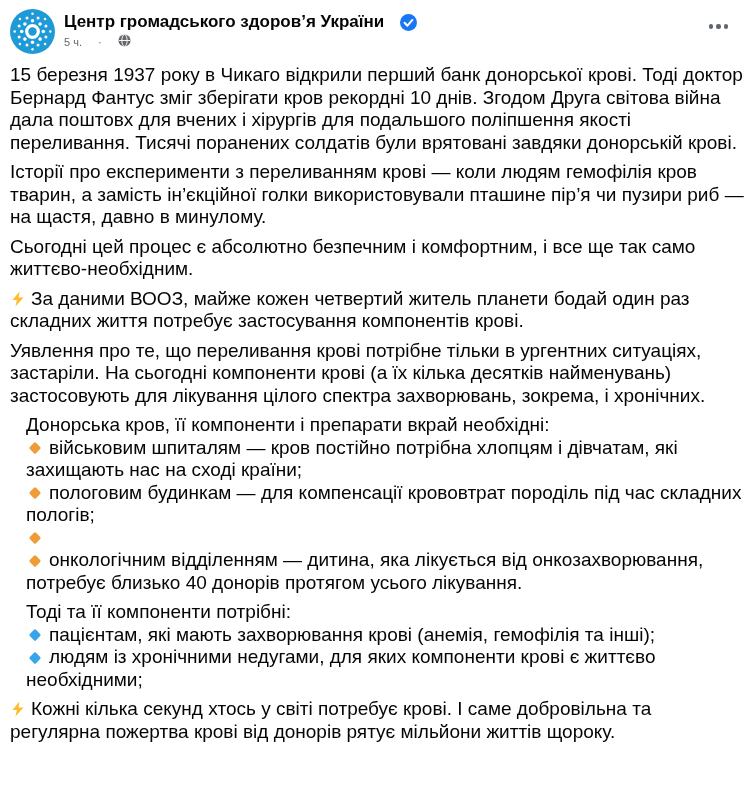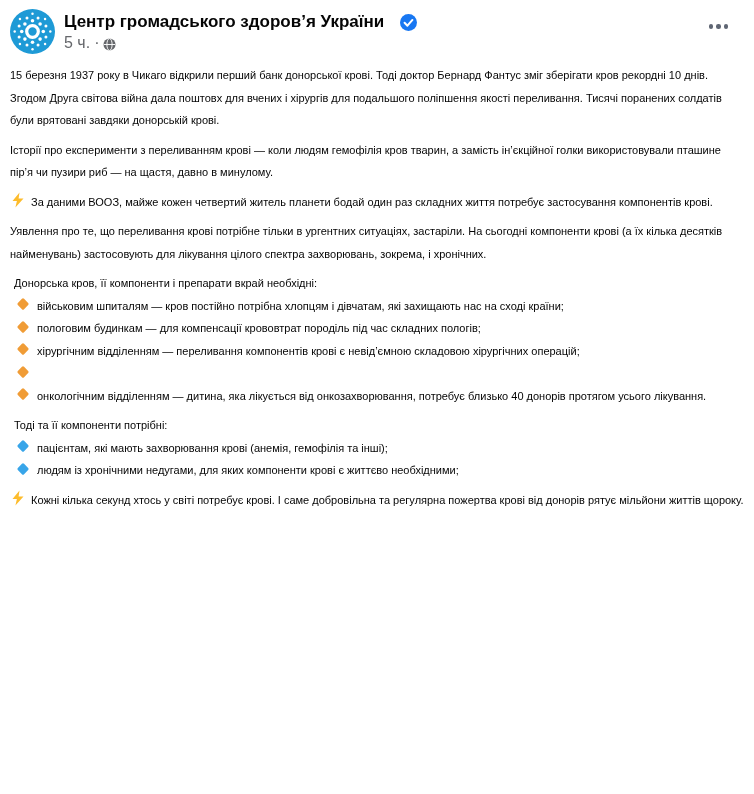--- a/index.html
+++ b/index.html
@@ -10,29 +10,29 @@
   }
   .post{width:754px;height:794px;background:#fff;position:relative;}
   
   .post-header{display:flex;align-items:flex-start;padding:9px 14px 2px 10px;position:relative;}
   .avatar{width:45px;height:45px;border-radius:50%;flex:none;display:block;cursor:pointer;}
   .avatar svg{display:block;}
   .header-info{margin-left:9px;flex:1;min-width:0;padding-top:2px;}
   .name-row{display:flex;align-items:center;gap:16px;}
   .page-name{font-weight:700;font-size:17px;line-height:21px;color:#050505;cursor:pointer;}
   .verified{flex:none;margin-top:1px;}
-  .meta-row{display:flex;align-items:flex-end;gap:4px;margin-top:2px;color:#65676b;font-size:16px;line-height:17px;}
+  .meta-row{display:flex;align-items:flex-start;gap:16px;margin-top:2px;color:#65676b;font-size:11px;line-height:17px;}
   .meta-row .ts{cursor:pointer;}
   .menu-btn{position:absolute;right:20px;top:18px;background:none;border:none;display:flex;gap:3px;padding:6px;cursor:pointer;align-items:center;}
   .menu-btn .dot{width:4.5px;height:4.5px;border-radius:50%;background:#5f6673;display:block;}
   
-  .post-body{padding:8px 10px 0 10px;font-size:11px;line-height:22.5px;color:#050505;}
+  .post-body{padding:8px 10px 0 10px;font-size:19px;line-height:22.5px;color:#050505;}
   .post-body p{margin:0 0 7px 0;}
   .post-body p.tight{margin:0;}
-  .group{margin:0 0 7px 4px;}
+  .group{margin:0 0 7px 16px;}
   .li{margin:0;}
   .icon-inline{vertical-align:-2px;margin-right:5px;}
   .diamond-icon{vertical-align:-1.5px;margin-right:7px;margin-left:2px;}
 </style>
 </head>
 <body>
 
 <div class="post">
 
   <header class="post-header">
@@ -94,45 +94,41 @@
       <span class="dot"></span>
       <span class="dot"></span>
       <span class="dot"></span>
     </button>
   </header>
 
   <div class="post-body">
 
     <p>15 березня 1937 року в Чикаго відкрили перший банк донорської крові. Тоді доктор Бернард Фантус зміг зберігати кров рекордні 10 днів. Згодом Друга світова війна дала поштовх для вчених і хірургів для подальшого поліпшення якості переливання. Тисячі поранених солдатів були врятовані завдяки донорській крові.</p>
     <p>Історії про експерименти з переливанням крові — коли людям гемофілія кров тварин, а замість ін’єкційної голки використовували пташине пір’я чи пузири риб — на щастя, давно в минулому.</p>
+    <p>Сьогодні цей процес є абсолютно безпечним і комфортним, і все ще так само життєво-необхідним.</p>
 
     <p>
       <svg class="icon-inline" viewBox="0 0 16 16" width="16" height="16">
         <polygon points="9.5,0.5 2.5,9 6.9,9 5.4,15.5 13.5,6.4 8.6,6.4" fill="#fdbc2c"></polygon>
       </svg><span>За даними ВООЗ, майже кожен четвертий житель планети бодай один раз складних життя потребує застосування компонентів крові.</span>
     </p>
 
     <p>Уявлення про те, що переливання крові потрібне тільки в ургентних ситуаціях, застаріли. На сьогодні компоненти крові (а їх кілька десятків найменувань) застосовують для лікування цілого спектра захворювань, зокрема, і хронічних.</p>
 
     <div class="group">
       <p class="tight">Донорська кров, її компоненти і препарати вкрай необхідні:</p>
       <div class="li">
         <svg class="diamond-icon" viewBox="0 0 15 15" width="14" height="14">
             <rect x="2.8" y="2.8" width="9.4" height="9.4" rx="1.6" transform="rotate(45 7.5 7.5)" fill="#f09c36"></rect>
           </svg><span>військовим шпиталям — кров постійно потрібна хлопцям і дівчатам, які захищають нас на сході країни;</span>
       </div>
       <div class="li">
         <svg class="diamond-icon" viewBox="0 0 15 15" width="14" height="14">
             <rect x="2.8" y="2.8" width="9.4" height="9.4" rx="1.6" transform="rotate(45 7.5 7.5)" fill="#f09c36"></rect>
           </svg><span>пологовим будинкам — для компенсації крововтрат породіль під час складних пологів;</span>
-      </div>
-      <div class="li">
-        <svg class="diamond-icon" viewBox="0 0 15 15" width="14" height="14">
-            <rect x="2.8" y="2.8" width="9.4" height="9.4" rx="1.6" transform="rotate(45 7.5 7.5)" fill="#f09c36"></rect>
-          </svg><span>хірургічним відділенням — переливання компонентів крові є невід’ємною складовою хірургічних операцій;</span>
       </div>
       <div class="li">
         <svg class="diamond-icon" viewBox="0 0 15 15" width="14" height="14">
             <rect x="2.8" y="2.8" width="9.4" height="9.4" rx="1.6" transform="rotate(45 7.5 7.5)" fill="#f09c36"></rect>
           </svg>
       </div>
       <div class="li">
         <svg class="diamond-icon" viewBox="0 0 15 15" width="14" height="14">
             <rect x="2.8" y="2.8" width="9.4" height="9.4" rx="1.6" transform="rotate(45 7.5 7.5)" fill="#f09c36"></rect>
           </svg><span>онкологічним відділенням — дитина, яка лікується від онкозахворювання, потребує близько 40 донорів протягом усього лікування.</span>

